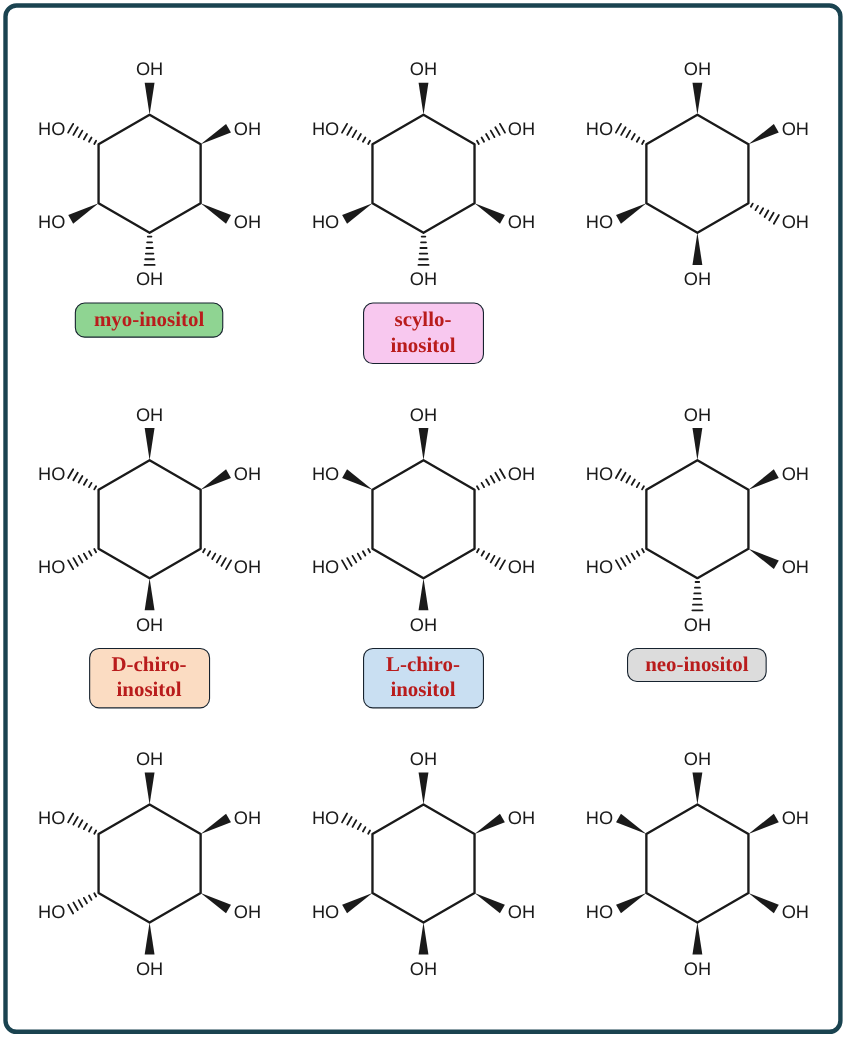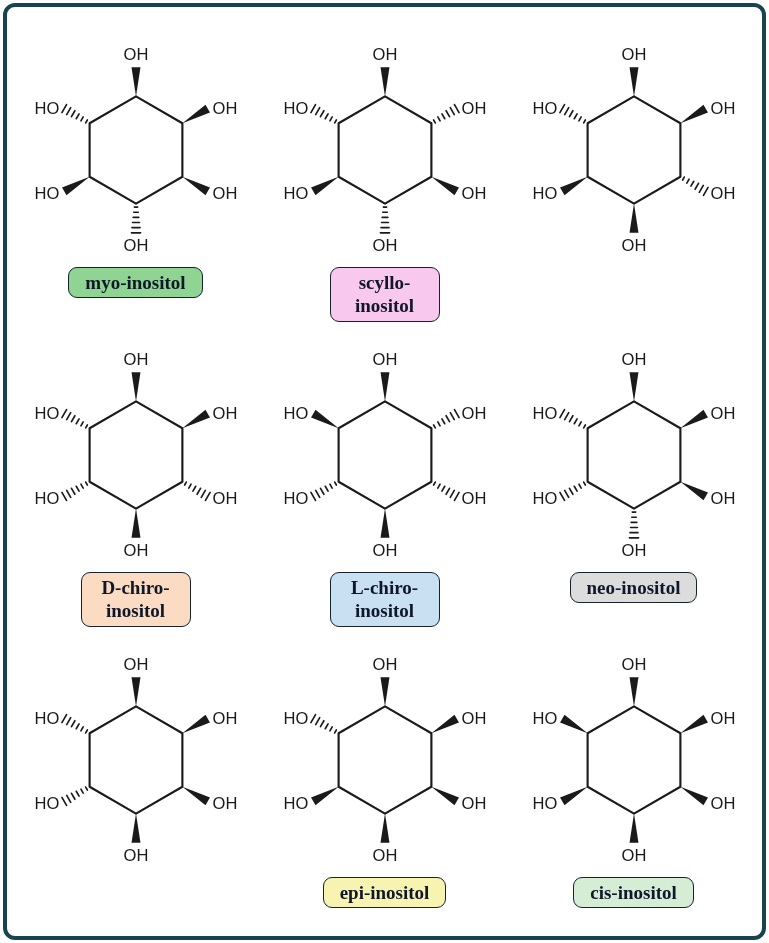--- a/index.html
+++ b/index.html
@@ -30,21 +30,21 @@
   svg.mol{width:220px;height:230px;display:block;}
   .label-box{
     margin-top:2px;
     border:1.6px solid #16222e;
     border-radius:9px;
     padding:3px 16px;
     font-weight:bold;
     font-size:19px;
     line-height:1.25;
     text-align:center;
-    color:#0f172a;
+    color:#b91c1c;
     white-space:pre-line;
     min-width:110px;
     box-sizing:border-box;
   }
   .atom-label{
     font-family:"Liberation Sans",sans-serif;
     font-size:17px;
     fill:#1a1a1a;
   }
 </style>
@@ -322,34 +322,32 @@
           <g stroke="#1a1a1a" stroke-width="1.7" stroke-linecap="round">
             <line x1="60.1" y1="87.2" x2="58.4" y2="90.2"></line>
             <line x1="55.8" y1="84.1" x2="53.5" y2="88.1"></line>
             <line x1="51.6" y1="80.9" x2="48.7" y2="85.9"></line>
             <line x1="47.3" y1="77.7" x2="43.8" y2="83.8"></line>
             <line x1="43.0" y1="74.6" x2="38.9" y2="81.7"></line>
             <line x1="38.7" y1="71.4" x2="34.0" y2="79.6"></line>
           </g>
           <text x="31.4" y="81.5" text-anchor="end" class="atom-label">HO</text>
         </svg>
-        <div class="label-box" style="background: rgb(247, 244, 178); border-color: rgb(22, 34, 46);">epi-inositol</div>
       </div>
       <div class="cell">
         <svg viewBox="0 0 220 236" class="mol">
           <polygon points="110.0,63.0 157.6,90.5 157.6,145.5 110.0,173.0 62.4,145.5 62.4,90.5" fill="none" stroke="#1a1a1a" stroke-width="2.2" stroke-linejoin="round"></polygon>
           <polygon points="110.0,63.0 114.6,33.0 105.4,33.0" fill="#1a1a1a"></polygon>
           <text x="110.0" y="26.0" text-anchor="middle" class="atom-label">OH</text>
           <polygon points="157.6,90.5 185.9,79.5 181.3,71.5" fill="#1a1a1a"></polygon>
           <text x="188.6" y="81.5" text-anchor="start" class="atom-label">OH</text>
           <polygon points="157.6,145.5 181.3,164.5 185.9,156.5" fill="#1a1a1a"></polygon>
           <text x="188.6" y="168.5" text-anchor="start" class="atom-label">OH</text>
           <polygon points="110.0,173.0 105.4,203.0 114.6,203.0" fill="#1a1a1a"></polygon>
           <text x="110.0" y="222.0" text-anchor="middle" class="atom-label">OH</text>
           <polygon points="62.4,145.5 34.1,156.5 38.7,164.5" fill="#1a1a1a"></polygon>
           <text x="31.4" y="168.5" text-anchor="end" class="atom-label">HO</text>
           <polygon points="62.4,90.5 38.7,71.5 34.1,79.5" fill="#1a1a1a"></polygon>
           <text x="31.4" y="81.5" text-anchor="end" class="atom-label">HO</text>
         </svg>
-        <div class="label-box" style="background: rgb(213, 236, 213); border-color: rgb(22, 34, 46);">cis-inositol</div>
       </div>
     </div>
 </div>
 
 </body></html>

